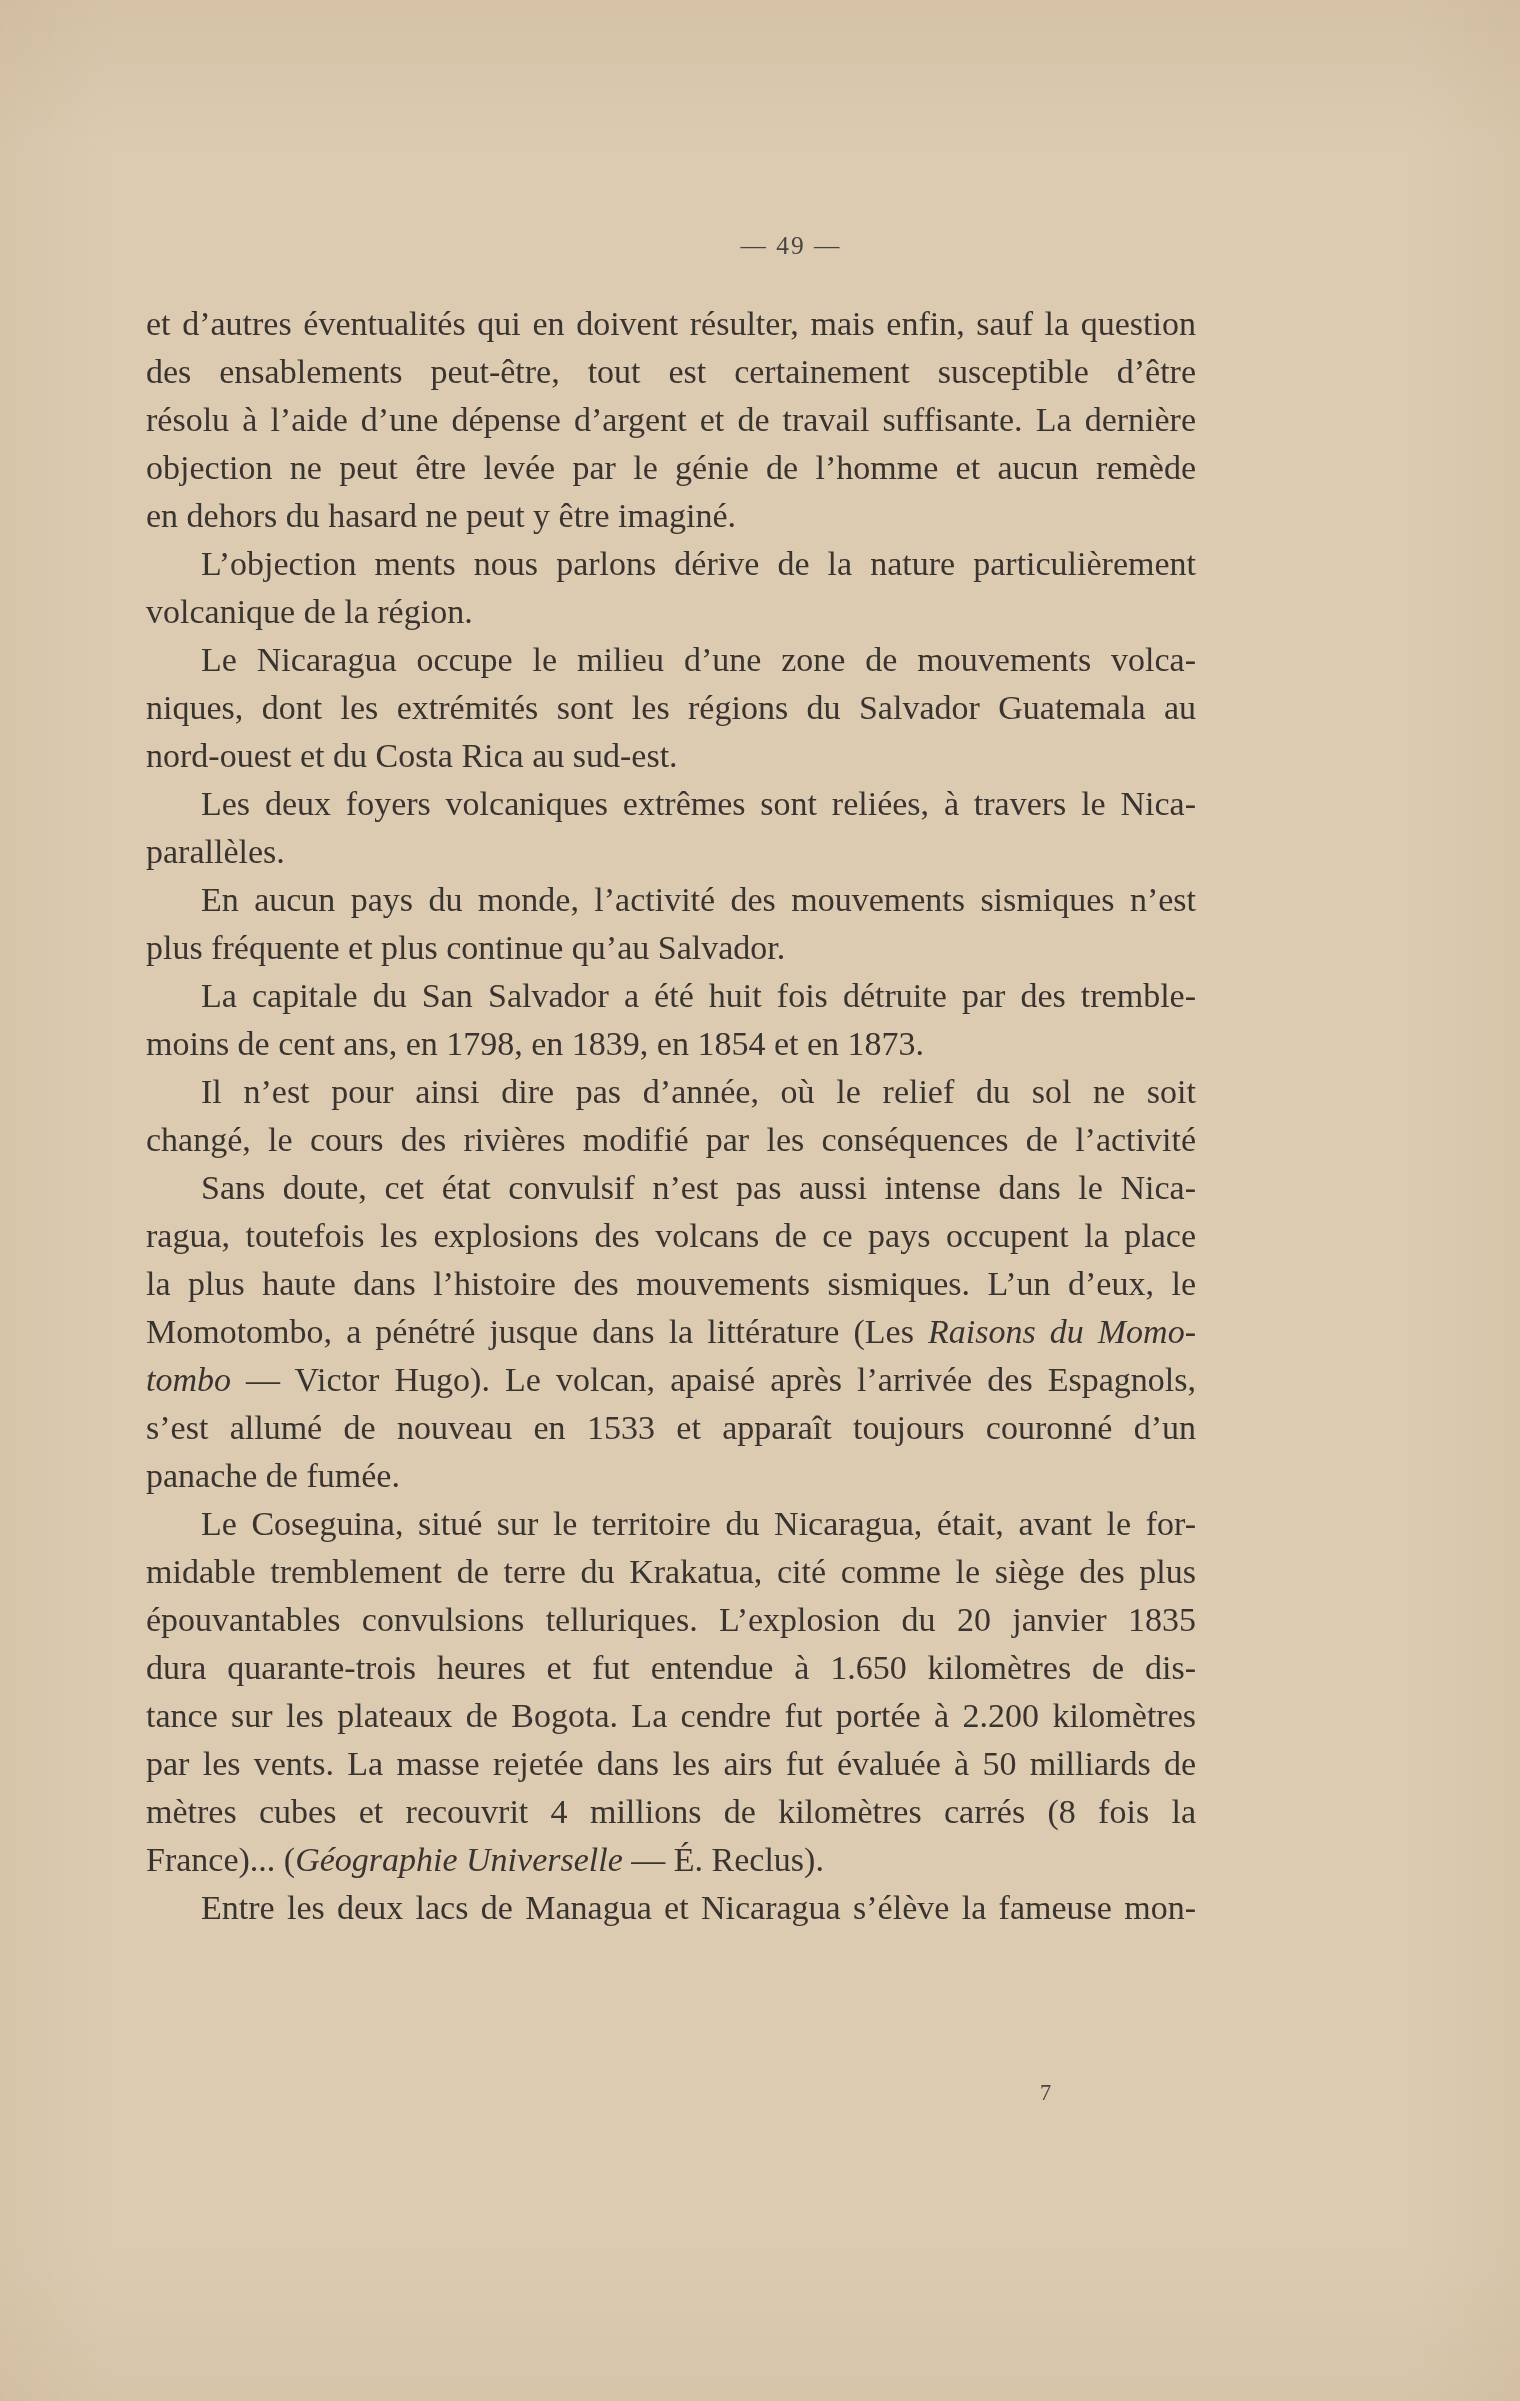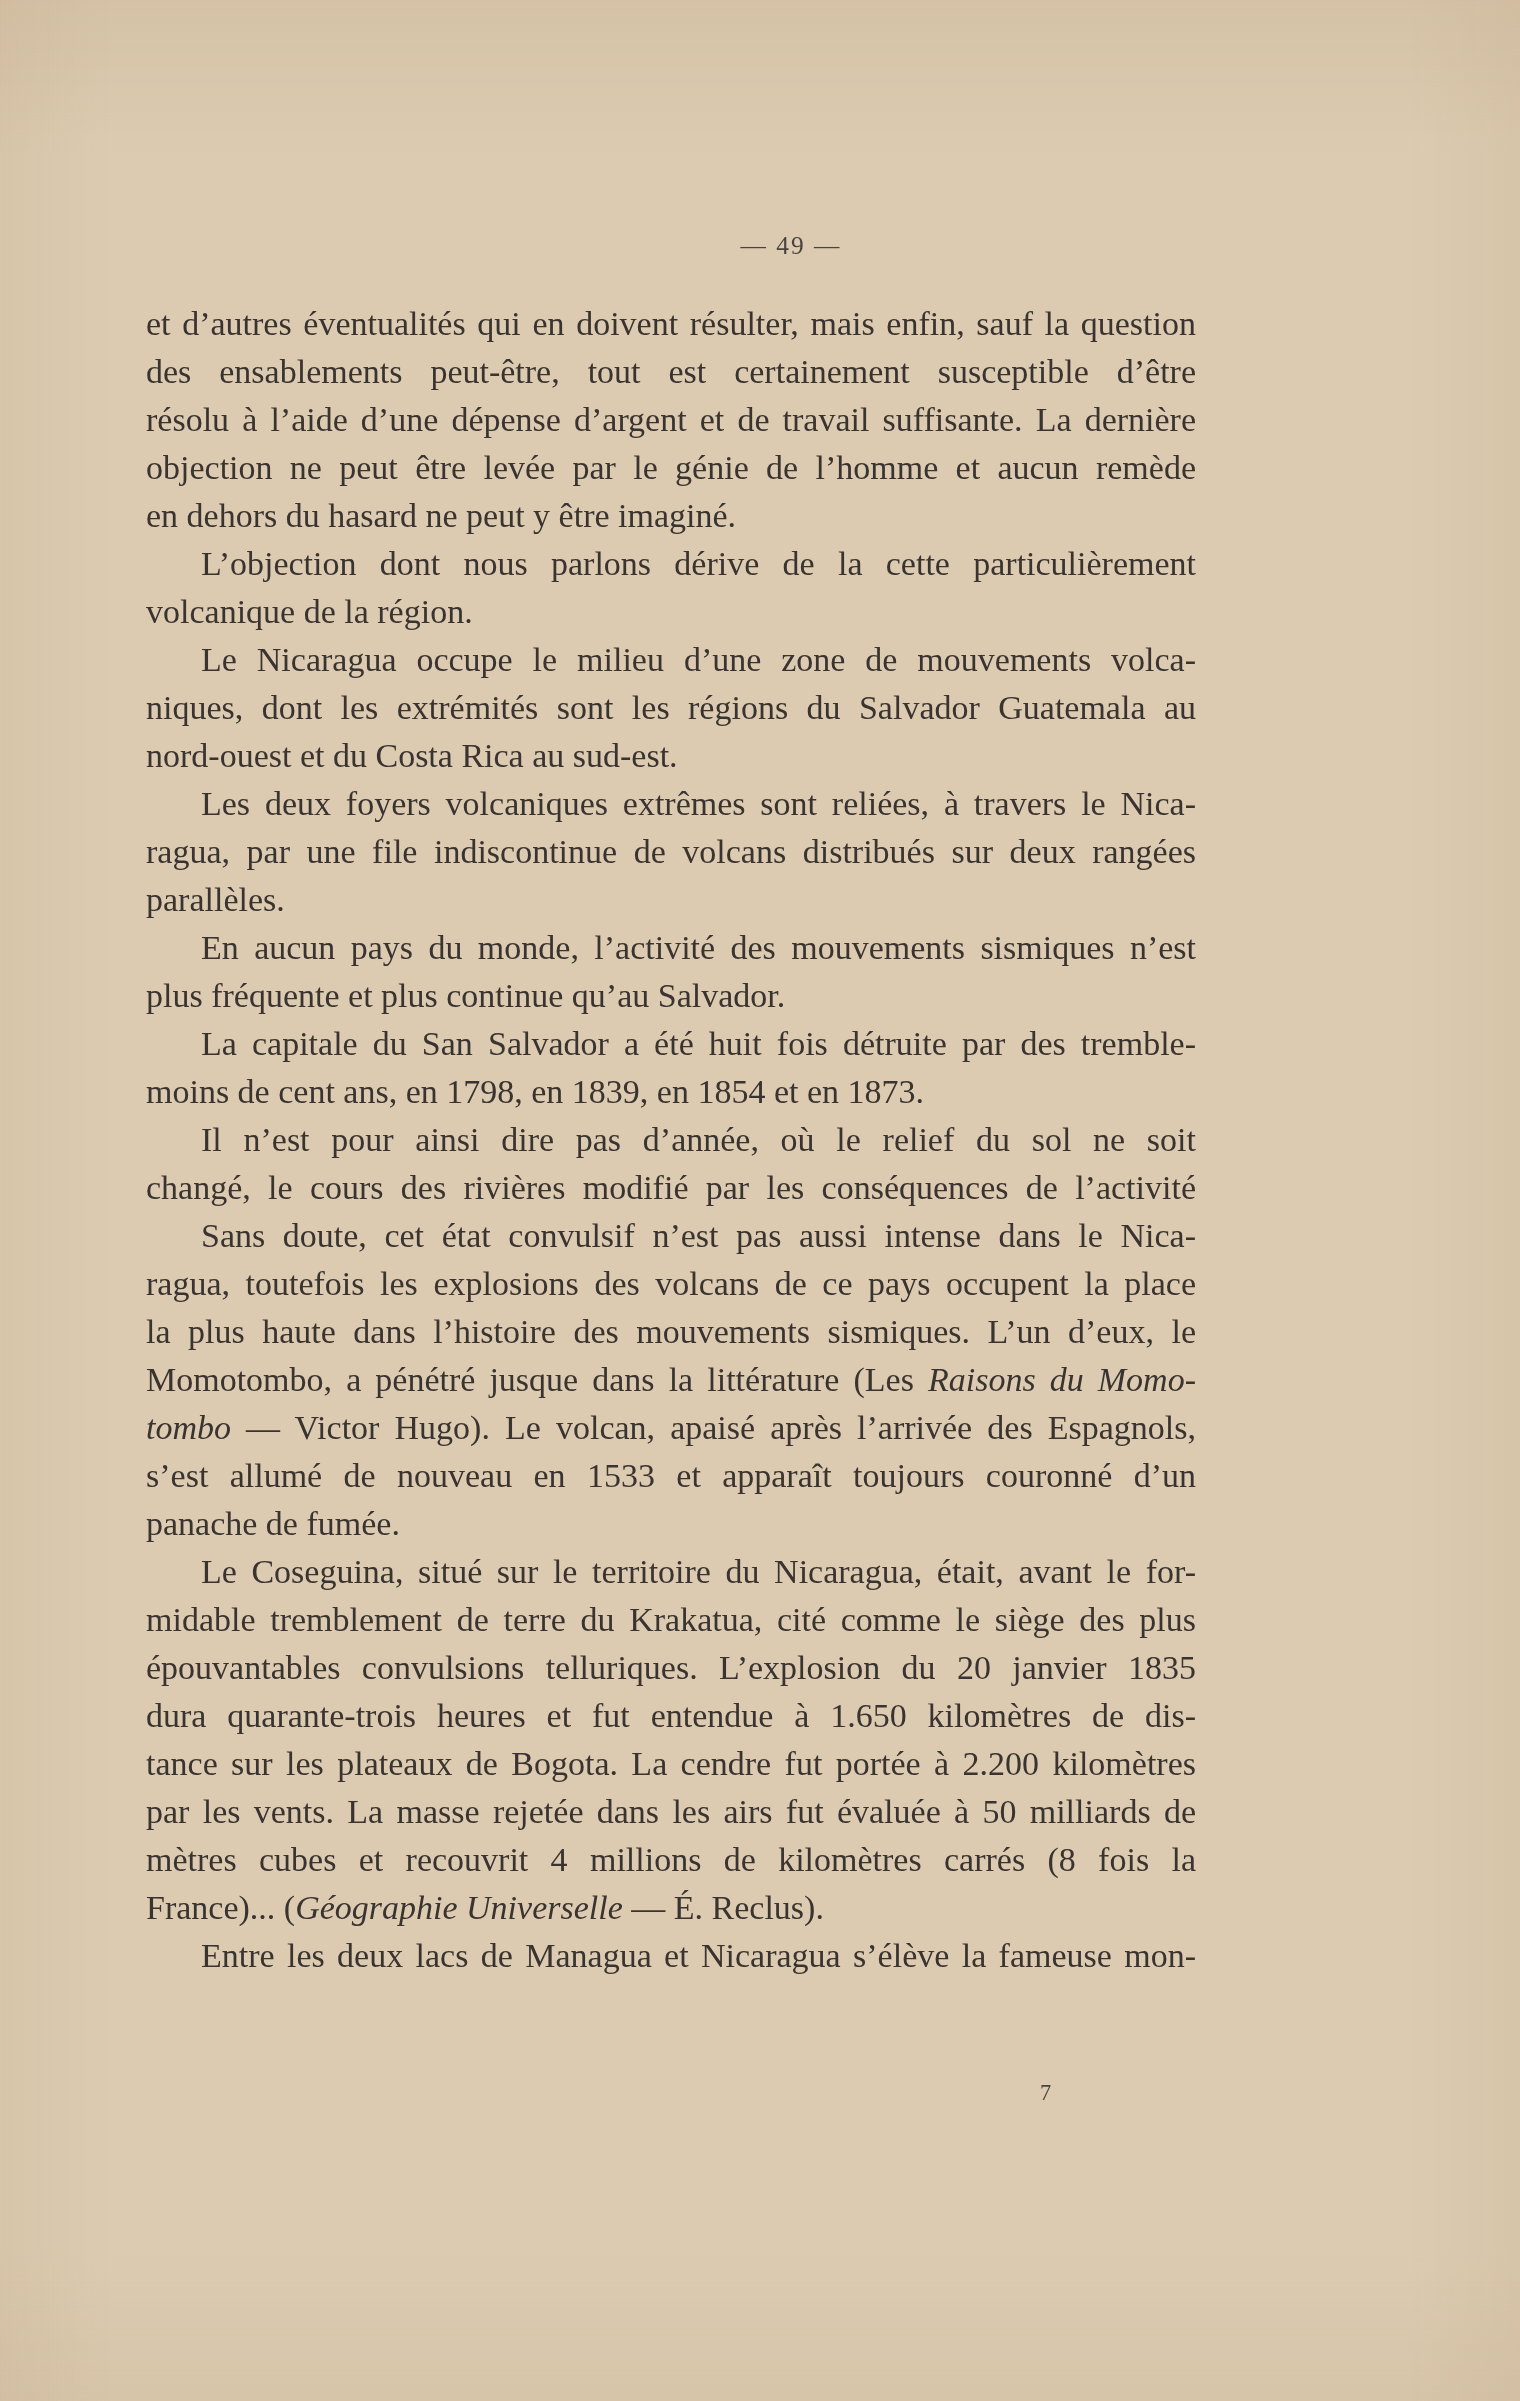--- a/index.html
+++ b/index.html
@@ -81,33 +81,32 @@
 
     <div class="para">
       <span class="line">et d’autres éventualités qui en doivent résulter, mais enfin, sauf la question</span>
       <span class="line">des ensablements peut-être, tout est certainement susceptible d’être</span>
       <span class="line">résolu à l’aide d’une dépense d’argent et de travail suffisante. La dernière</span>
       <span class="line">objection ne peut être levée par le génie de l’homme et aucun remède</span>
       <span class="line last">en dehors du hasard ne peut y être imaginé.</span>
     </div>
 
     <div class="para">
-      <span class="line ind">L’objection dont nous parlons dérive de la cette particulièrement</span>
+      <span class="line ind">L’objection ments nous parlons dérive de la nature particulièrement</span>
       <span class="line last">volcanique de la région.</span>
     </div>
 
     <div class="para">
       <span class="line ind">Le Nicaragua occupe le milieu d’une zone de mouvements volca-</span>
       <span class="line">niques, dont les extrémités sont les régions du Salvador Guatemala au</span>
       <span class="line last">nord-ouest et du Costa Rica au sud-est.</span>
     </div>
 
     <div class="para">
       <span class="line ind">Les deux foyers volcaniques extrêmes sont reliées, à travers le Nica-</span>
-      <span class="line">ragua, par une file indiscontinue de volcans distribués sur deux rangées</span>
       <span class="line last">parallèles.</span>
     </div>
 
     <div class="para">
       <span class="line ind">En aucun pays du monde, l’activité des mouvements sismiques n’est</span>
       <span class="line last">plus fréquente et plus continue qu’au Salvador.</span>
     </div>
 
     <div class="para">
       <span class="line ind">La capitale du San Salvador a été huit fois détruite par des tremble-</span>

